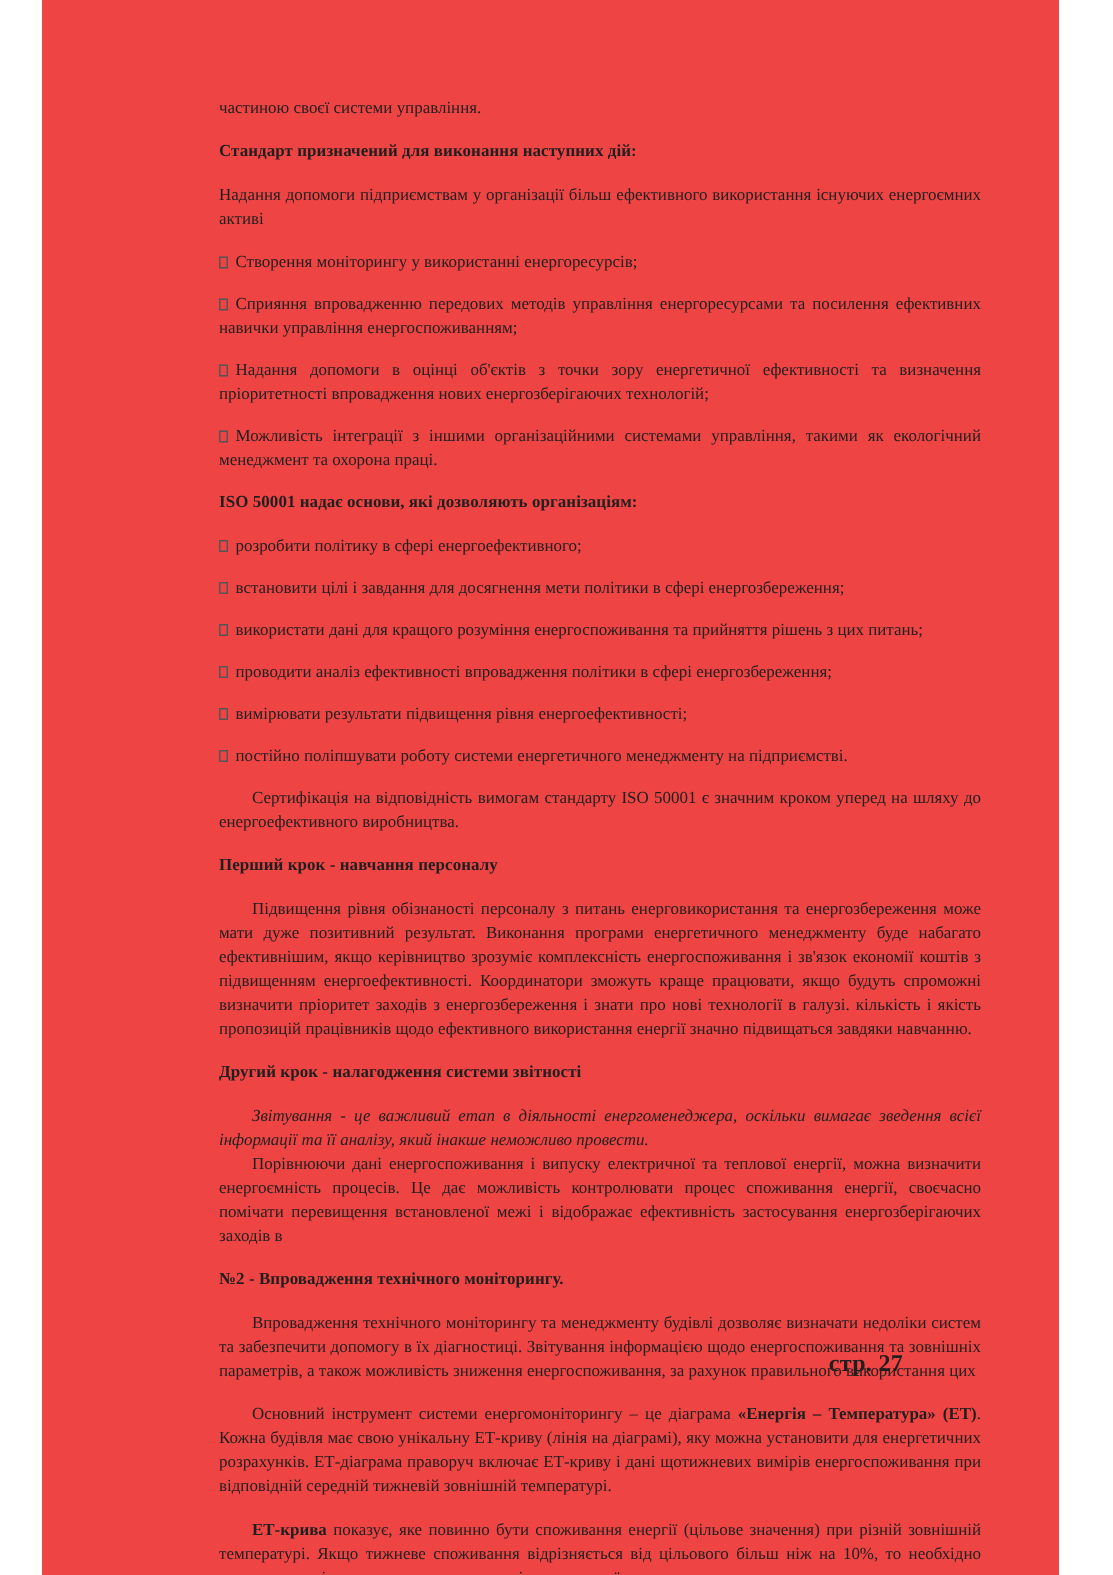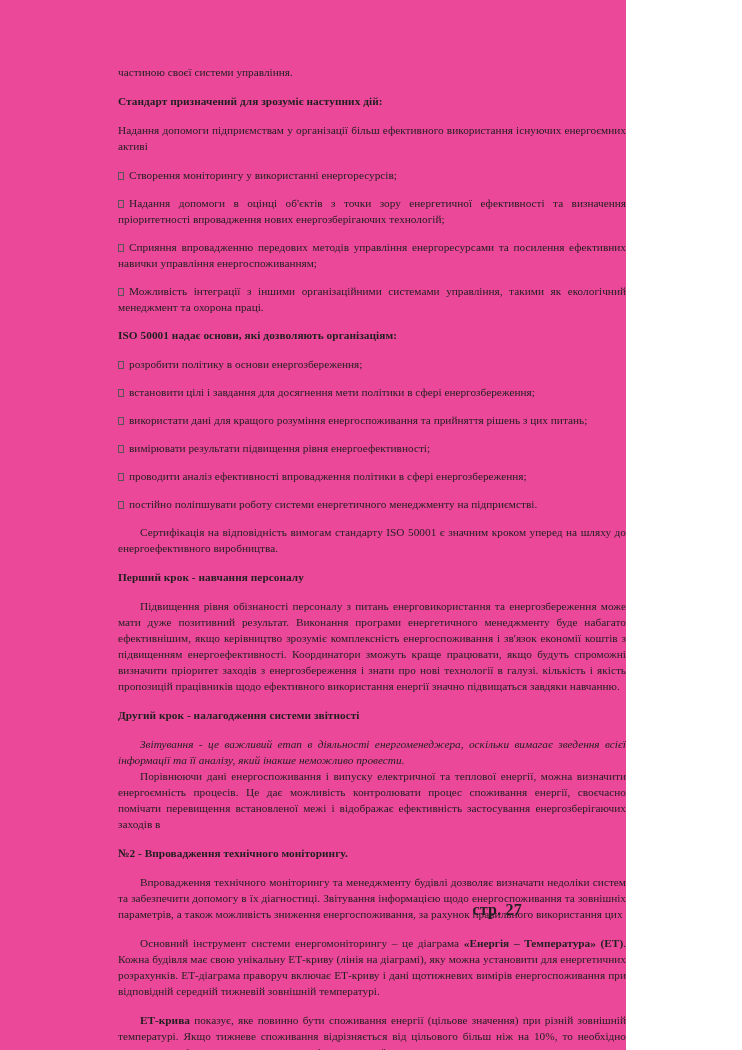--- a/index.html
+++ b/index.html
@@ -8,25 +8,26 @@
     padding: 0;
     background: #ffffff;
   }
   body {
     font-family: "Liberation Serif", "DejaVu Serif", serif;
     color: #1c1c1c;
     -webkit-font-smoothing: antialiased;
   }
   .page {
     position: relative;
-    width: 626px;
+    width: 678px;
     height: 1050px;
-    background: #ec4899;
+    background: #ef4444;
     overflow: hidden;
     box-sizing: border-box;
+    margin-left: 28px;
   }
   .content {
     position: absolute;
     left: 118px;
     top: 64px;
     width: 508px;
   }
   p {
     margin: 0;
     font-size: 11.3px;
@@ -76,43 +77,43 @@
   b { font-weight: bold; }
 </style>
 </head>
 <body>
 
 <div class="page">
   <div class="content">
 
     <p class="para">частиною своєї системи управління.</p>
 
-    <p class="para heading">Стандарт призначений для зрозуміє наступних дій:</p>
+    <p class="para heading">Стандарт призначений для виконання наступних дій:</p>
 
     <p class="para">Надання допомоги підприємствам у організації більш ефективного використання існуючих енергоємних активі</p>
 
     <p class="bullet"><span class="bx"></span><span>Створення моніторингу у використанні енергоресурсів;</span></p>
 
+    <p class="bullet"><span class="bx"></span><span>Сприяння впровадженню передових методів управління енергоресурсами та посилення ефективних навички управління енергоспоживанням;</span></p>
+
     <p class="bullet"><span class="bx"></span><span>Надання допомоги в оцінці об'єктів з точки зору енергетичної ефективності та визначення пріоритетності впровадження нових енергозберігаючих технологій;</span></p>
-
-    <p class="bullet"><span class="bx"></span><span>Сприяння впровадженню передових методів управління енергоресурсами та посилення ефективних навички управління енергоспоживанням;</span></p>
 
     <p class="bullet"><span class="bx"></span><span>Можливість інтеграції з іншими організаційними системами управління, такими як екологічний менеджмент та охорона праці.</span></p>
 
     <p class="para heading">ISO 50001 надає основи, які дозволяють організаціям:</p>
 
-    <p class="bullet"><span class="bx"></span><span>розробити політику в основи енергозбереження;</span></p>
+    <p class="bullet"><span class="bx"></span><span>розробити політику в сфері енергоефективного;</span></p>
 
     <p class="bullet"><span class="bx"></span><span>встановити цілі і завдання для досягнення мети політики в сфері енергозбереження;</span></p>
 
     <p class="bullet"><span class="bx"></span><span>використати дані для кращого розуміння енергоспоживання та прийняття рішень з цих питань;</span></p>
 
+    <p class="bullet"><span class="bx"></span><span>проводити аналіз ефективності впровадження політики в сфері енергозбереження;</span></p>
+
     <p class="bullet"><span class="bx"></span><span>вимірювати результати підвищення рівня енергоефективності;</span></p>
-
-    <p class="bullet"><span class="bx"></span><span>проводити аналіз ефективності впровадження політики в сфері енергозбереження;</span></p>
 
     <p class="bullet"><span class="bx"></span><span>постійно поліпшувати роботу системи енергетичного менеджменту на підприємстві.</span></p>
 
     <p class="para indent">Сертифікація на відповідність вимогам стандарту ISO 50001 є значним кроком уперед на шляху до енергоефективного виробництва.</p>
 
     <p class="para heading">Перший крок - навчання персоналу</p>
 
     <p class="para indent">Підвищення рівня обізнаності персоналу з питань енерговикористання та енергозбереження може мати дуже позитивний результат. Виконання програми енергетичного менеджменту буде набагато ефективнішим, якщо керівництво  зрозуміє комплексність енергоспоживання і зв'язок економії коштів з підвищенням енергоефективності. Координатори зможуть краще працювати, якщо будуть спроможні визначити пріоритет заходів з енергозбереження і знати про нові технології в галузі. кількість і якість пропозицій працівників щодо ефективного використання енергії значно підвищаться завдяки навчанню.</p>
 
     <p class="para heading">Другий крок - налагодження системи звітності</p>

